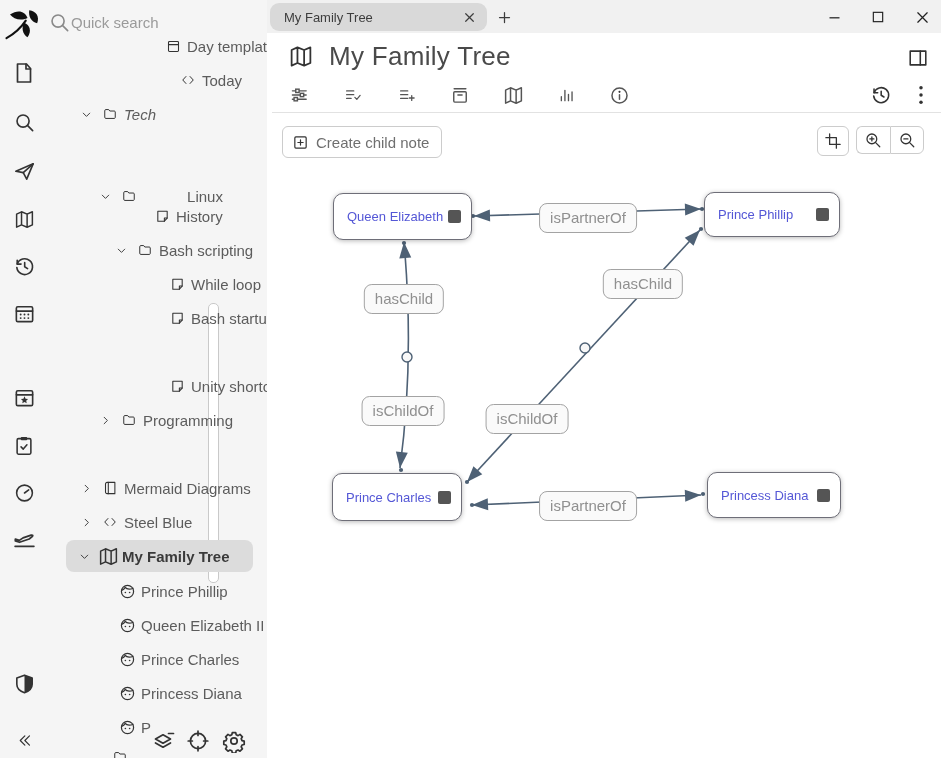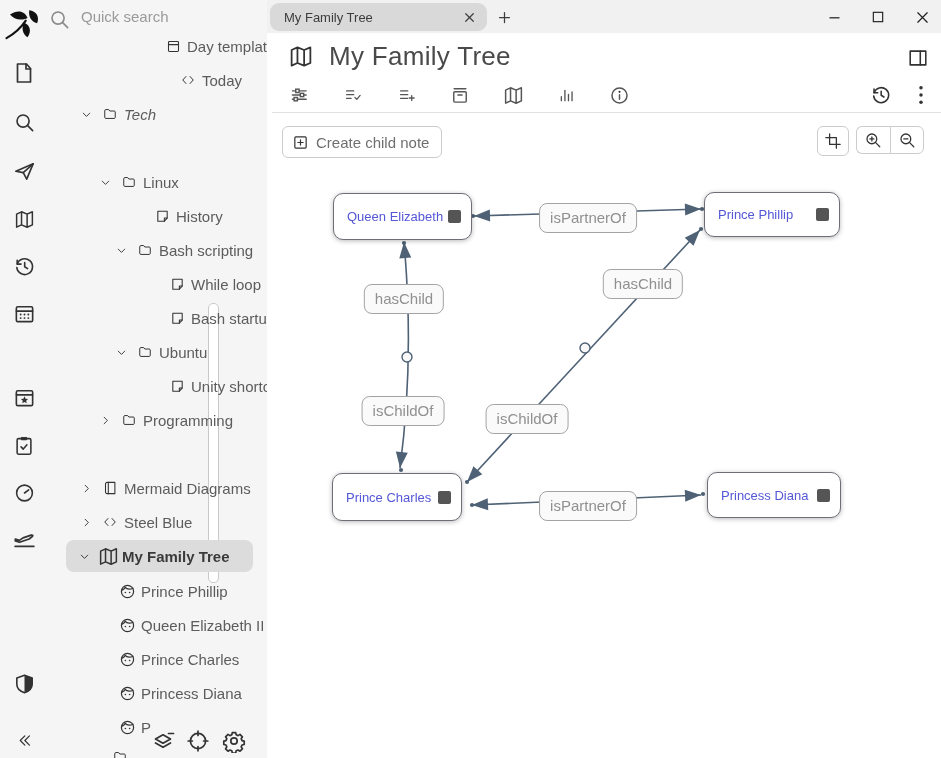--- a/index.html
+++ b/index.html
@@ -2,21 +2,21 @@
 <html><head>
 <meta charset="utf-8">
 <style>
   html,body{margin:0;padding:0;background:#888;}
   .app{position:relative;width:941px;height:758px;background:#ffffff;overflow:hidden;
        font-family:"Liberation Sans",sans-serif;color:#333;}
   
   .sidebar-bg{position:absolute;left:0;top:0;width:267px;height:758px;background:#f5f5f5;}
   .tabbar-bg{position:absolute;left:267px;top:0;width:674px;height:33px;background:#f1f1f1;}
   .launcher-item{position:absolute;left:0;width:48px;display:flex;justify-content:center;align-items:center;cursor:pointer;}
-  .quick-search{position:absolute;left:48px;top:8px;width:210px;height:28px;display:flex;gap:10px;color:#9a9a9a;font-size:15px;cursor:text;}
+  .quick-search{position:absolute;left:48px;top:8px;width:210px;height:28px;display:flex;align-items:center;color:#9a9a9a;font-size:15px;cursor:text;}
   .quick-search .qs-label{white-space:nowrap;}
   .tree{position:absolute;left:48px;top:0;width:219px;height:758px;overflow:hidden;}
   .tree-row{position:absolute;height:34px;display:flex;align-items:center;font-size:15px;color:#5c5c5c;cursor:pointer;white-space:nowrap;}
   .tree-row .chev{position:absolute;width:14px;height:14px;display:flex;align-items:center;justify-content:center;}
   .tree-row .t-icon{position:absolute;width:20px;height:20px;display:flex;align-items:center;justify-content:center;}
   .tree-row .t-label{position:absolute;overflow:hidden;}
   .tree-row.selected .sel-bg{position:absolute;left:18px;top:1px;width:187px;height:32px;background:#dcdcdc;border-radius:8px;}
   .tree-row.selected{color:#3a3a3a;font-weight:600;}
   .tree-row>*{position:relative;z-index:1;}
   .tree-scrollthumb{position:absolute;left:208px;top:303px;width:9px;height:278px;background:#fff;border:1px solid #c9c9c9;border-radius:5px;cursor:default;}
@@ -227,21 +227,21 @@
         </span>
         <span class="t-icon" style="left: 52px;">
           <span style="display: flex;">
             <svg class="glyph" width="16" height="14" viewBox="0 0 24 24">
               <path fill="none" stroke="#333" stroke-width="1.7" stroke-linecap="round" stroke-linejoin="round" d="M3 6c0-.9.7-1.6 1.6-1.6h5.1l2 2.5h7.7c.9 0 1.6.7 1.6 1.6V18c0 .9-.7 1.6-1.6 1.6H4.6C3.7 19.6 3 18.9 3 18z"></path>
             </svg>
           </span>
         </span>
         <span class="t-label" style="left: 76px; width: 143px;">Tech</span>
       </div>
-      <div class="tree-row" style="top: 165px; left: 0px; width: 219px;">
+      <div class="tree-row" style="top: 179px; left: 0px; width: 219px; text-align: center;">
         <span class="chev" style="left: 50px;">
           <svg class="glyph" width="13" height="13" viewBox="0 0 24 24">
             <path fill="none" stroke="#333" stroke-width="1.7" stroke-linecap="round" stroke-linejoin="round" d="m6 9.5 6 6 6-6"></path>
           </svg>
         </span>
         <span class="t-icon" style="left: 71px;">
           <span style="display: flex;">
             <svg class="glyph" width="16" height="14" viewBox="0 0 24 24">
               <path fill="none" stroke="#333" stroke-width="1.7" stroke-linecap="round" stroke-linejoin="round" d="M3 6c0-.9.7-1.6 1.6-1.6h5.1l2 2.5h7.7c.9 0 1.6.7 1.6 1.6V18c0 .9-.7 1.6-1.6 1.6H4.6C3.7 19.6 3 18.9 3 18z"></path>
             </svg>
@@ -289,35 +289,20 @@
       <div class="tree-row" style="top: 301px; left: 0px; width: 219px;">
         <span class="t-icon" style="left: 119px;">
           <span style="display: flex;">
             <svg class="glyph" width="15" height="15" viewBox="0 0 24 24">
               <path fill="none" stroke="#333" stroke-width="1.7" stroke-linecap="round" stroke-linejoin="round" d="M4.5 3.5h15v11l-4.5 5h-10.5z"></path>
               <path fill="none" stroke="#333" stroke-width="1.7" stroke-linecap="round" stroke-linejoin="round" d="M15 19.5v-5h4.5"></path>
             </svg>
           </span>
         </span>
         <span class="t-label" style="left: 143px; width: 76px;">Bash startup</span>
-      </div>
-      <div class="tree-row" style="top: 335px; left: 0px; width: 219px;">
-        <span class="chev" style="left: 66px;">
-          <svg class="glyph" width="13" height="13" viewBox="0 0 24 24">
-            <path fill="none" stroke="#333" stroke-width="1.7" stroke-linecap="round" stroke-linejoin="round" d="m6 9.5 6 6 6-6"></path>
-          </svg>
-        </span>
-        <span class="t-icon" style="left: 87px;">
-          <span style="display: flex;">
-            <svg class="glyph" width="16" height="14" viewBox="0 0 24 24">
-              <path fill="none" stroke="#333" stroke-width="1.7" stroke-linecap="round" stroke-linejoin="round" d="M3 6c0-.9.7-1.6 1.6-1.6h5.1l2 2.5h7.7c.9 0 1.6.7 1.6 1.6V18c0 .9-.7 1.6-1.6 1.6H4.6C3.7 19.6 3 18.9 3 18z"></path>
-            </svg>
-          </span>
-        </span>
-        <span class="t-label" style="left: 111px; width: 108px;">Ubuntu</span>
       </div>
       <div class="tree-row" style="top: 369px; left: 0px; width: 219px;">
         <span class="t-icon" style="left: 119px;">
           <span style="display: flex;">
             <svg class="glyph" width="15" height="15" viewBox="0 0 24 24">
               <path fill="none" stroke="#333" stroke-width="1.7" stroke-linecap="round" stroke-linejoin="round" d="M4.5 3.5h15v11l-4.5 5h-10.5z"></path>
               <path fill="none" stroke="#333" stroke-width="1.7" stroke-linecap="round" stroke-linejoin="round" d="M15 19.5v-5h4.5"></path>
             </svg>
           </span>
         </span>

